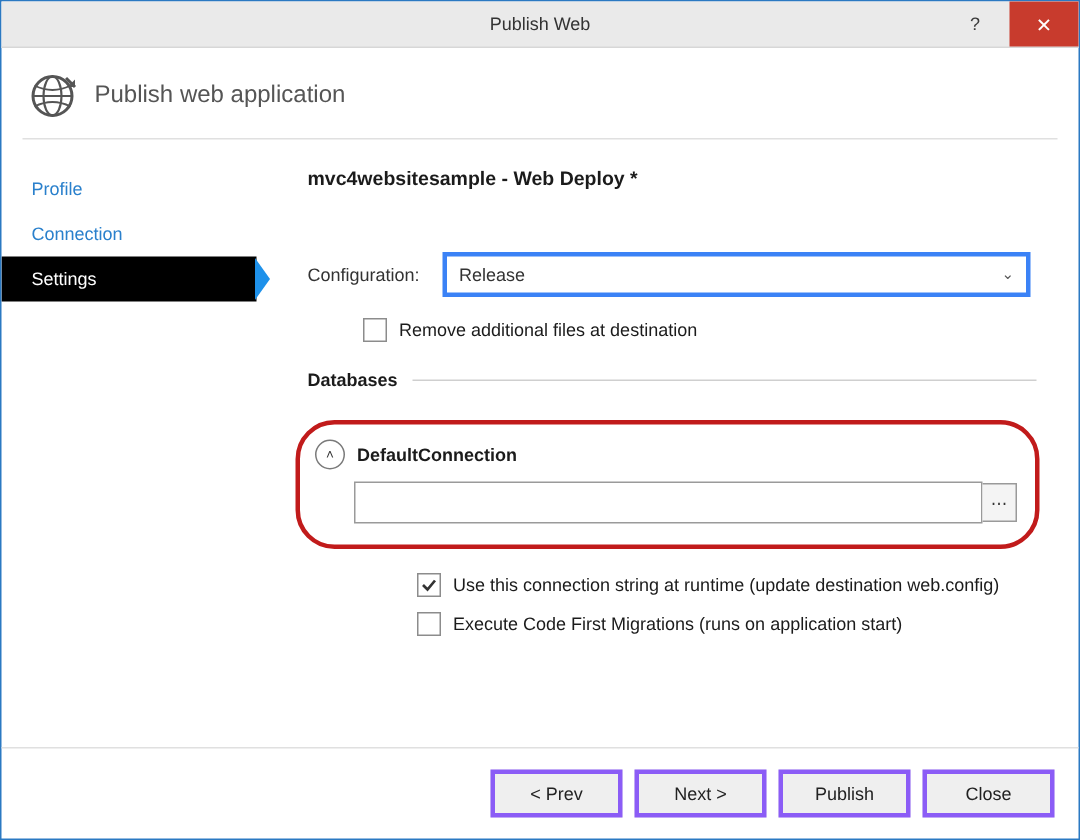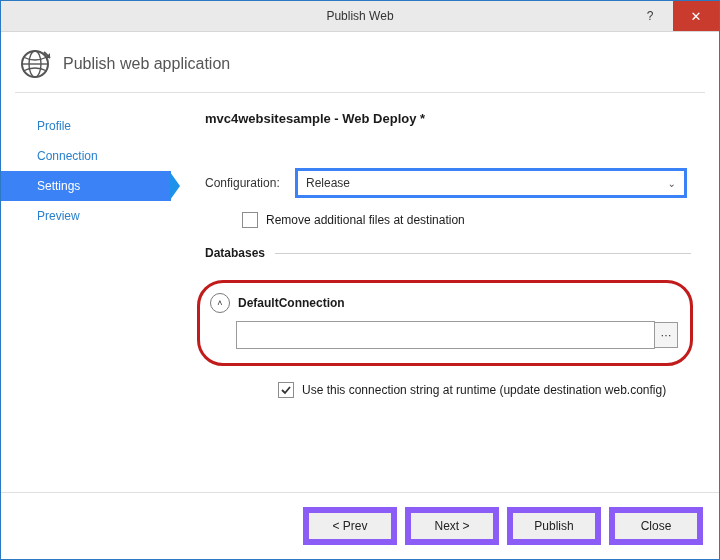--- a/index.html
+++ b/index.html
@@ -14,22 +14,22 @@
   .tb-close .x{font-size:13px;line-height:1;}
   
   .header{display:flex;align-items:center;padding:16px 18px 12px 18px;}
   .header .app-icon{width:32px;height:32px;margin-right:12px;}
   .header .app-icon svg{width:32px;height:32px;}
   .header .app-title{font-size:16px;color:#555;}
   .rule{border:none;border-top:1px solid #e0e0e0;margin:0 14px;}
   
   .body{flex:1;display:flex;overflow:hidden;}
   .sidebar{width:170px;padding-top:18px;}
-  .sb-item{padding:8px 0 8px 36px;font-size:12px;color:#2a80cc;cursor:pointer;}
-  .sb-item.selected{background:#3b82f6;color:#fff;position:relative;}
+  .sb-item{padding:8px 0 8px 20px;font-size:12px;color:#2a80cc;cursor:pointer;}
+  .sb-item.selected{background:#000000;color:#fff;position:relative;}
   .sb-item.selected::after{content:"";position:absolute;right:-9px;top:50%;transform:translateY(-50%);border-top:14px solid transparent;border-bottom:14px solid transparent;border-left:10px solid #1e91ea;}
   .main{flex:1;padding:18px 28px 8px 34px;overflow:auto;position:relative;}
   .page-title{font-weight:bold;font-size:13px;margin-bottom:42px;}
   .row{display:flex;align-items:center;margin-bottom:14px;}
   .row label.lbl{width:90px;color:#333;}
   .select{flex:1;max-width:370px;height:24px;border:3px solid #3b82f6;background:#fff;display:flex;align-items:center;padding:0 8px;position:relative;font-size:12px;color:#333;}
   .select .chev{position:absolute;right:8px;top:50%;transform:translateY(-50%);font-size:10px;color:#555;}
   .check-row{display:flex;align-items:center;margin-bottom:18px;padding-left:37px;}
   .chk{width:14px;height:14px;border:1px solid #8c8c8c;margin-right:8px;background:#fff;display:flex;align-items:center;justify-content:center;}
   .chk .tick{display:none;}
@@ -43,21 +43,21 @@
   .collapse-btn{width:18px;height:18px;border:1px solid #7a7a7a;border-radius:50%;display:flex;align-items:center;justify-content:center;margin-right:8px;}
   .collapse-btn .caret{font-size:9px;color:#333;}
   .db-name{font-weight:bold;font-size:12px;}
   .db-input-row{display:flex;align-items:center;margin-left:26px;}
   .db-input{flex:1;height:24px;border:1px solid #9a9a9a;background:#fff;}
   .ellipsis-btn{width:22px;height:24px;border:1px solid #9a9a9a;border-left:none;display:flex;align-items:center;justify-content:center;font-size:11px;color:#333;background:#f4f4f4;}
   .indented-checks{margin-left:36px;}
   .indented-checks .check-row{margin-bottom:10px;}
   
   .footer{border-top:1px solid #e0e0e0;padding:14px 16px;display:flex;justify-content:flex-end;gap:8px;}
-  .btn{min-width:82px;height:26px;border:6px solid #8b5cf6;background:#efefef;display:flex;align-items:center;justify-content:center;font-size:12px;color:#222;cursor:pointer;}
+  .btn{min-width:82px;height:26px;border:3px solid #8b5cf6;background:#efefef;display:flex;align-items:center;justify-content:center;font-size:12px;color:#222;cursor:pointer;}
 </style>
 </head>
 <body>
 
 <div class="window">
 
   <div class="titlebar">
     <div class="title">Publish Web</div>
     <div class="controls">
       <div class="tb-btn tb-help">?</div>
@@ -81,21 +81,20 @@
     </div>
     <div class="app-title">Publish web application</div>
   </div>
   <hr class="rule">
 
   <div class="body">
     <div class="sidebar">
       <div class="sb-item">Profile</div>
       <div class="sb-item">Connection</div>
       <div class="sb-item selected">Settings</div>
-      <div class="sb-item">Preview</div>
     </div>
 
     <div class="main">
       <div class="page-title">mvc4websitesample - Web Deploy *</div>
 
       <div class="row">
         <label class="lbl">Configuration:</label>
         <div class="select">
           <span>Release</span>
           <span class="chev">⌄</span>
@@ -131,20 +130,26 @@
 
       <div class="indented-checks">
         <div class="check-row">
           <div class="chk checked">
             <svg class="tick" width="10" height="10" viewBox="0 0 10 10">
                 <path d="M1 5 L4 8 L9 2" stroke="#333" stroke-width="1.8" fill="none"></path>
               </svg>
           </div>
           <span>Use this connection string at runtime (update destination web.config)</span>
         </div>
+        <div class="check-row">
+          <div class="chk">
+            
+          </div>
+          <span>Execute Code First Migrations (runs on application start)</span>
+        </div>
       </div>
     </div>
   </div>
 
   <div class="footer">
     <div class="btn">&lt; Prev</div>
     <div class="btn">Next &gt;</div>
     <div class="btn">Publish</div>
     <div class="btn">Close</div>
   </div>

